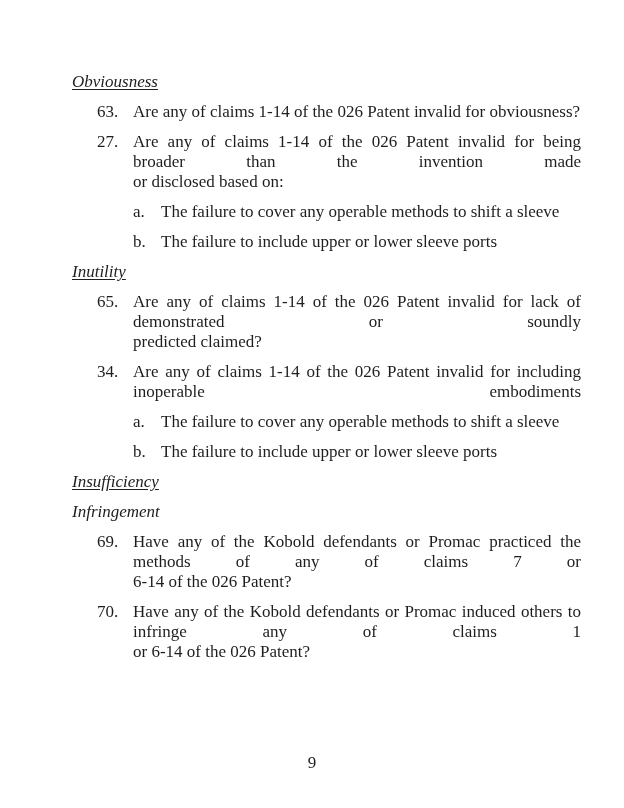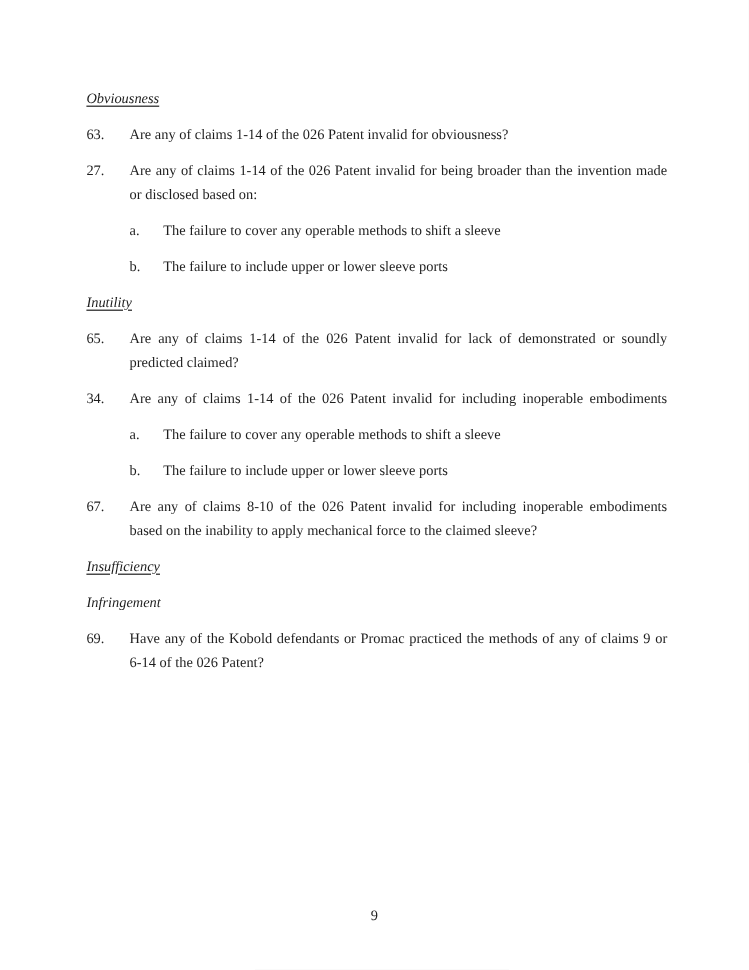--- a/index.html
+++ b/index.html
@@ -8,38 +8,38 @@
     height: 808px;
     background: #e8e8e8;
     font-family: "Liberation Serif", "DejaVu Serif", serif;
   }
   .page {
     position: relative;
     width: 624px;
     height: 808px;
     background: #ffffff;
     color: #1e1e1e;
-    font-size: 12px;
+    font-size: 17px;
     line-height: 20px;
     overflow: hidden;
   }
   .content {
     position: absolute;
     top: 72px;
     left: 72px;
     width: 484px;
   }
   .block { margin-bottom: 10px; }
   .heading { font-style: italic; }
   .heading.underlined .htext {
     text-decoration: underline;
     text-underline-offset: 2px;
   }
   .heading.bold { font-weight: normal; }
-  .item, .subitem { position: relative; }
+  .item, .subitem { position: relative; margin-left: 25px; }
   .item .marker {
     position: absolute;
     left: 0;
     top: 0;
     white-space: nowrap;
   }
   .item .lines {
     margin-left: 36px;
     width: 448px;
   }
@@ -116,31 +116,31 @@
         <div class="lines">
           <div class="line">The failure to cover any operable methods to shift a sleeve</div>
         </div>
       </div>
       <div class="block subitem">
         <span class="marker">b.</span>
         <div class="lines">
           <div class="line">The failure to include upper or lower sleeve ports</div>
         </div>
       </div>
-      <div class="block item">
-        <span class="marker">67.</span>
-        <div class="lines">
-          <div class="line just">Are any of claims 8-10 of the 026 Patent invalid for including inoperable embodiments</div>
-          <div class="line">based on the inability to apply mechanical force to the claimed sleeve?</div>
-        </div>
-      </div>
       <div class="block heading underlined"><span class="htext">Insufficiency</span></div>
       <div class="block heading bold"><span class="htext">Infringement</span></div>
       <div class="block item">
         <span class="marker">69.</span>
         <div class="lines">
-          <div class="line just">Have any of the Kobold defendants or Promac practiced the methods of any of claims 9 or</div>
+          <div class="line just">Have any of the Kobold defendants or Promac practiced the methods of any of claims 7 or</div>
           <div class="line">6-14 of the 026 Patent?</div>
+        </div>
+      </div>
+      <div class="block item">
+        <span class="marker">70.</span>
+        <div class="lines">
+          <div class="line just">Have any of the Kobold defendants or Promac induced others to infringe any of claims 1</div>
+          <div class="line">or 6-14 of the 026 Patent?</div>
         </div>
       </div>
     </div>
   <div class="footer">9</div>
 </div>
 
 </body></html>

